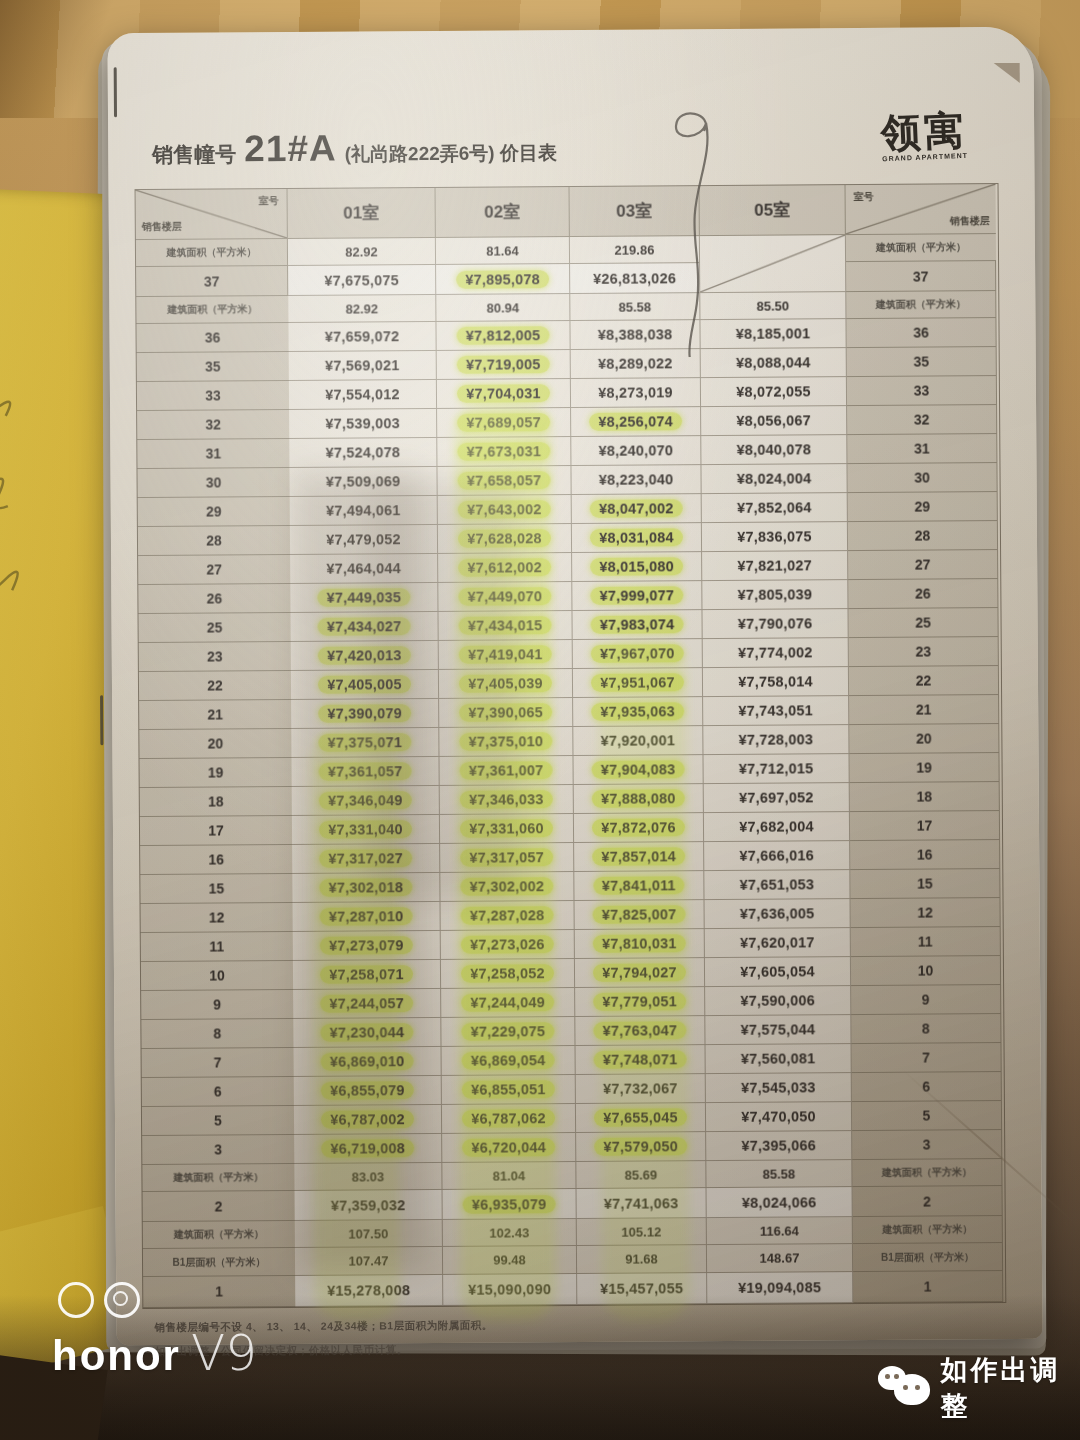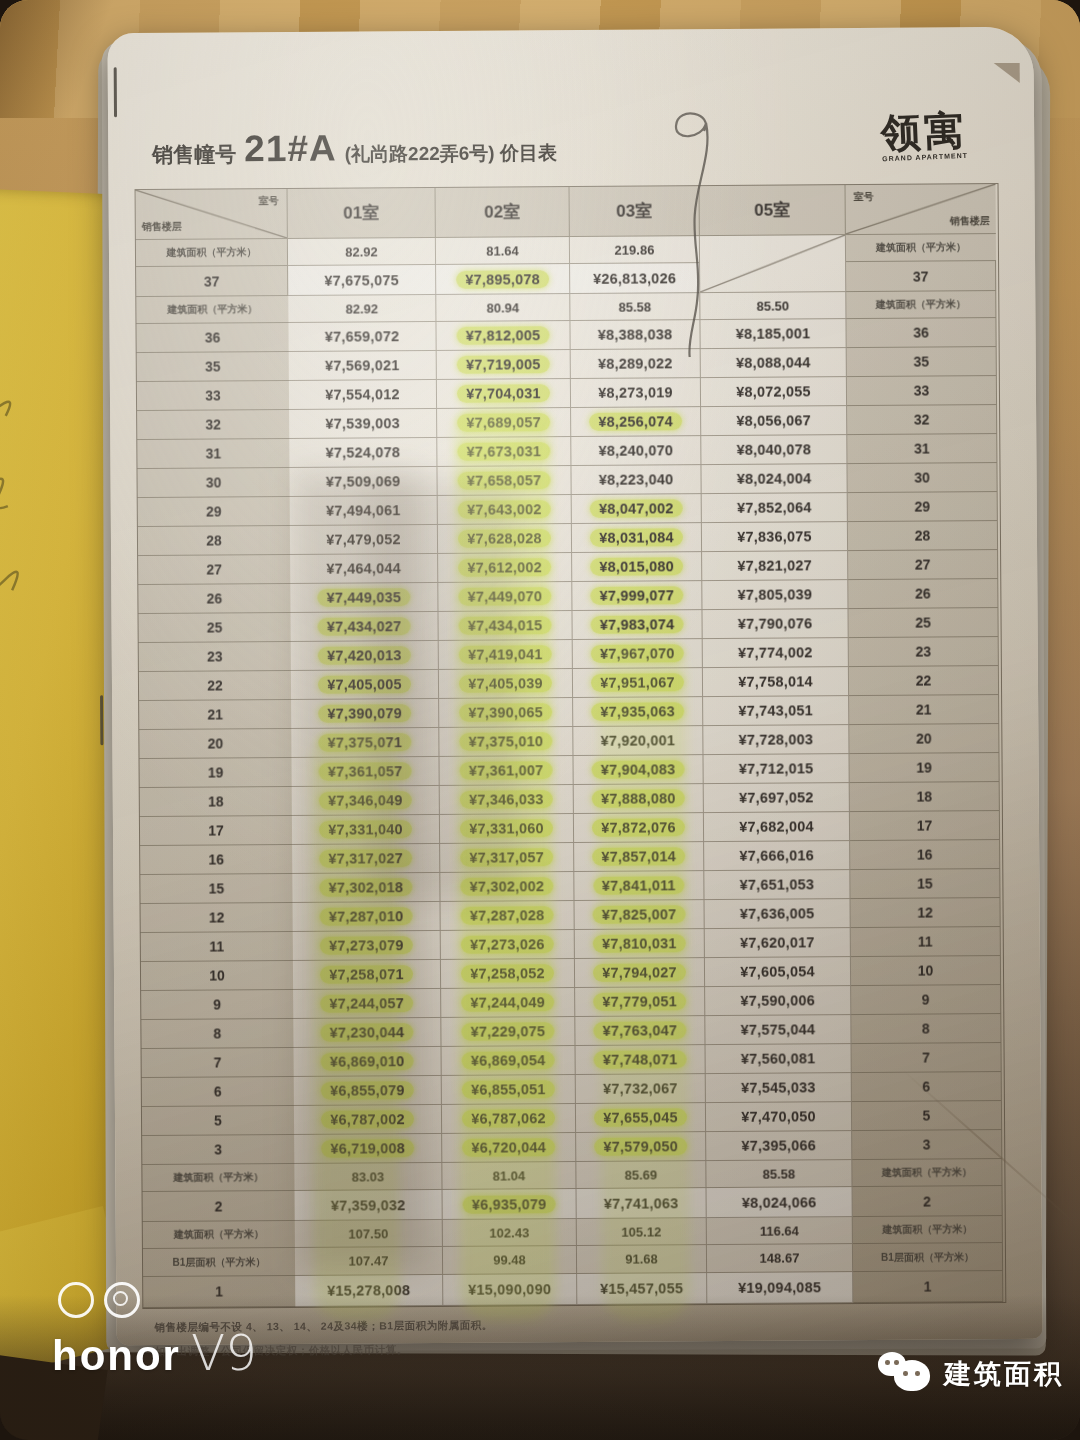--- a/index.html
+++ b/index.html
@@ -1,18 +1,18 @@
 <!DOCTYPE html>
 <html><head>
 <meta charset="utf-8">
 <style>
   html,body{margin:0;padding:0;background:#1d150e;}
   .canvas{position:relative;width:1080px;height:1440px;overflow:hidden;
     background:linear-gradient(180deg,#cfa45e 0%,#c79a58 20%,#a5805a 55%,#5d4a38 85%,#2e241b 100%);
-    font-family:"Liberation Sans","DejaVu Sans",sans-serif;border-radius:28px;}
+    font-family:"Liberation Sans","DejaVu Sans",sans-serif;}
   
   .wood-top{position:absolute;left:0;top:0;width:1080px;height:118px;
     background:repeating-linear-gradient(93deg,#c89a4e 0 60px,#d8af6a 60px 140px,#cfa45e 140px 220px,#dbb36e 220px 300px);}
   .wood-top:after{content:"";position:absolute;left:0;top:0;width:120px;height:118px;
     background:linear-gradient(110deg,rgba(90,60,25,.55),rgba(90,60,25,0) 70%);}
   .folder{position:absolute;left:-62px;top:192px;width:218px;height:1080px;z-index:2;
     transform:rotate(2.5deg);border-radius:6px;
     background:linear-gradient(100deg,#eccf49 0%,#e2bf3a 45%,#d2ac27 80%,#c39f22 100%);
     box-shadow:6px 0 14px rgba(60,40,10,.35) inset;}
   .folder-corner{position:absolute;left:-28px;top:1222px;width:150px;height:140px;z-index:2;
@@ -700,15 +700,15 @@
     <div class="wx-icon">
       <span class="bub small">
           <span class="eye" style="left:7px;top:8px;"></span>
           <span class="eye" style="left:16px;top:8px;"></span>
         </span>
       <span class="bub big">
           <span class="eye" style="left:9px;top:11px;"></span>
           <span class="eye" style="left:21px;top:11px;"></span>
         </span>
     </div>
-    <span class="wx-label">建筑面积</span>
+    <span class="wx-label">如作出调整</span>
   </div>
 </div>
 
 </body></html>

